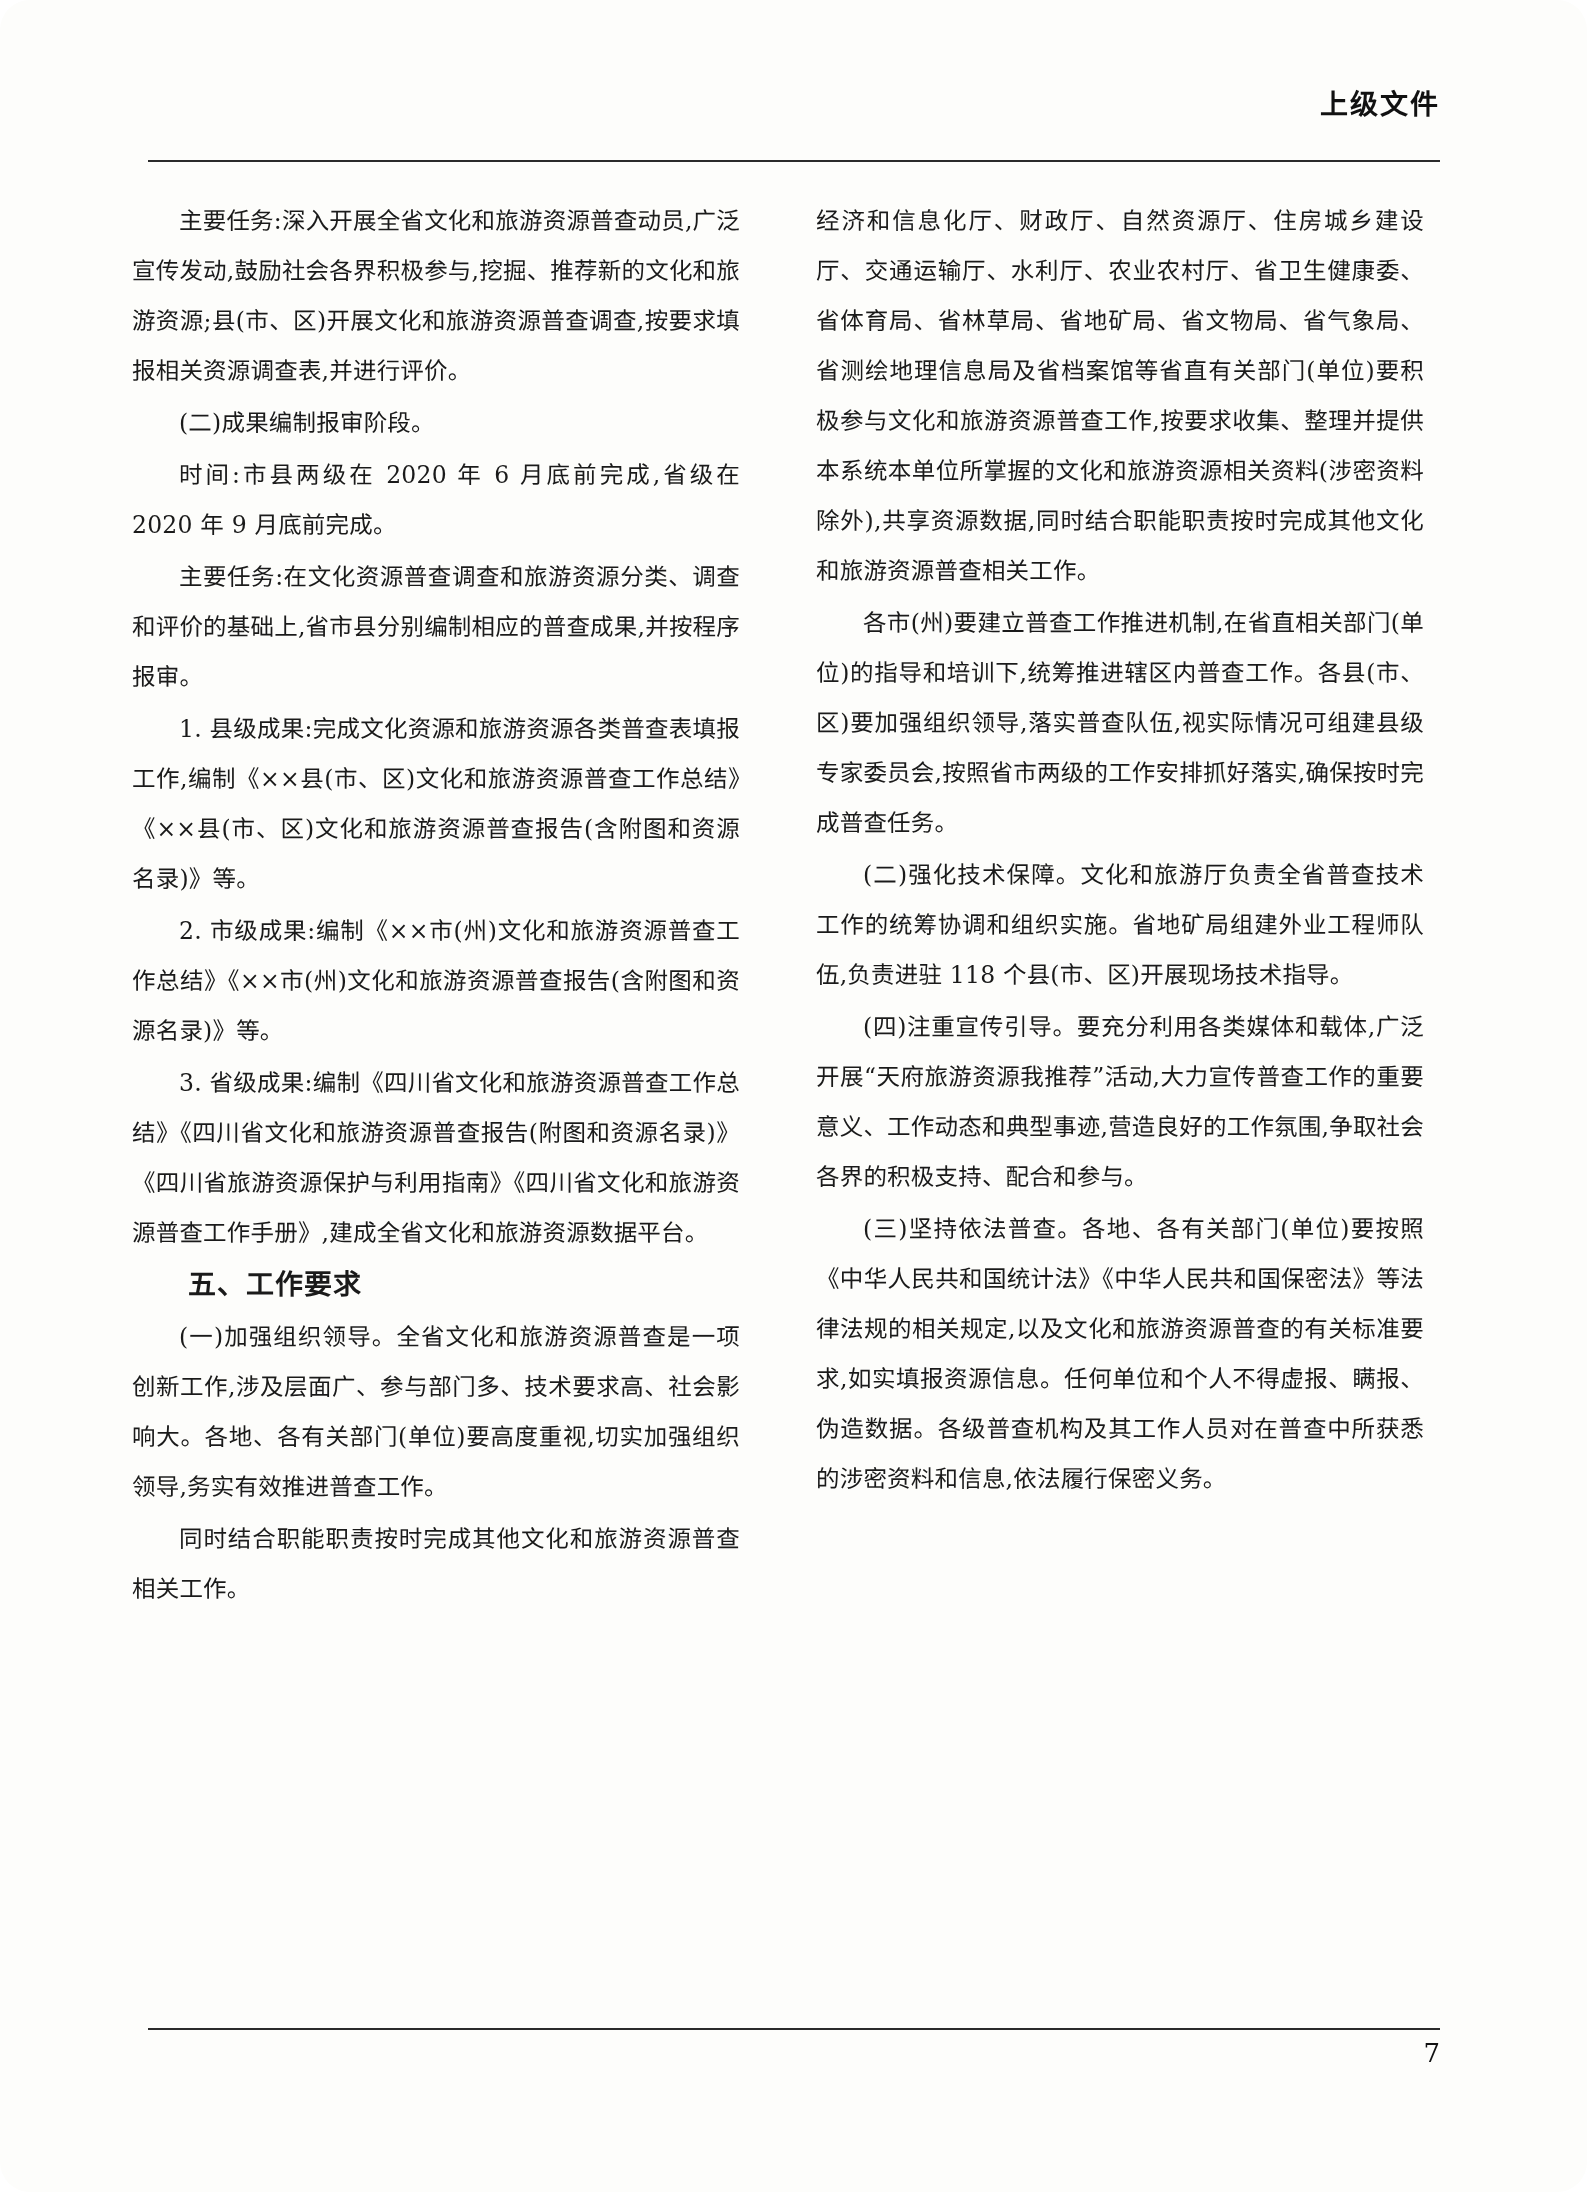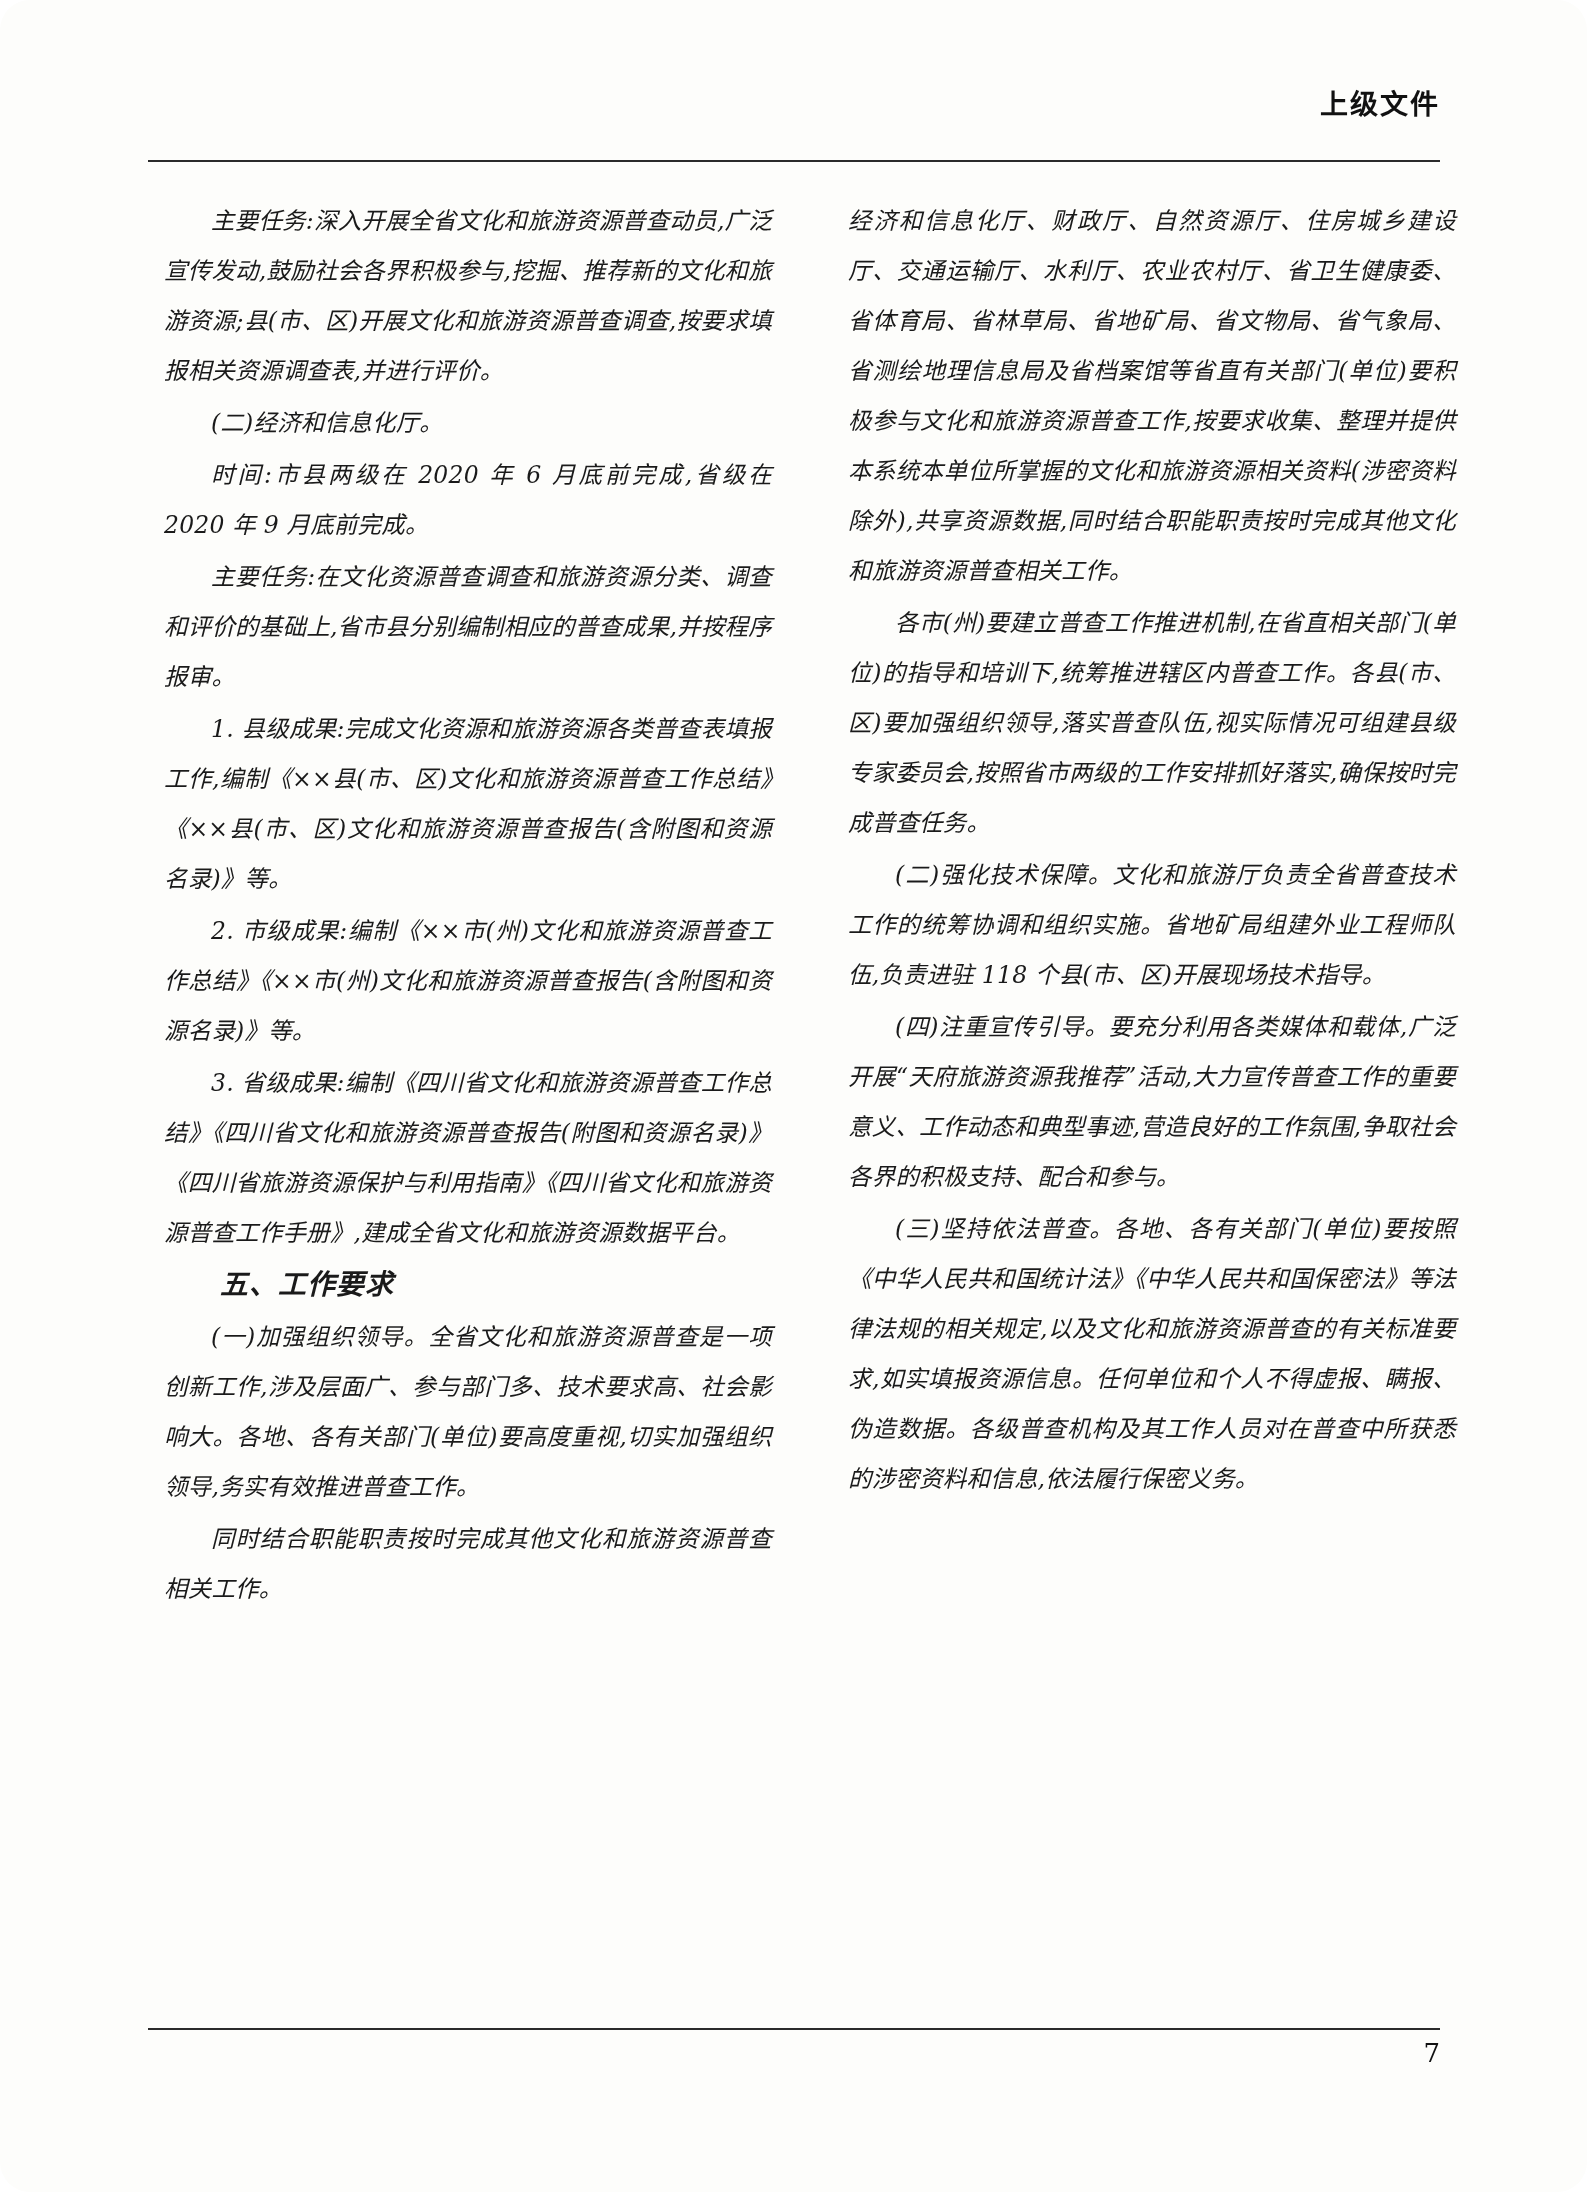--- a/index.html
+++ b/index.html
@@ -41,25 +41,24 @@
     left: 0;
     right: 0;
     bottom: 0;
     border-top: 2px solid #2b2b2b;
   }
 
   
   .columns {
     position: absolute;
     top: 196px;
-    left: 164px;
+    left: 132px;
     width: 1292px;
     display: flex;
     gap: 76px;
-    font-style: italic;
   }
   .col {
     width: 608px;
   }
 
   p.para {
     margin: 0 0 2px 0;
     font-size: 23.5px;
     line-height: 50px;
     text-align: justify;
@@ -108,21 +107,21 @@
 <div class="page">
 
   <div class="header">
     <div class="header-title">上级文件</div>
     <div class="header-rule"></div>
   </div>
 
   <div class="columns">
     <div class="col" id="left-col">
         <p class="para">主要任务:深入开展全省文化和旅游资源普查动员,广泛宣传发动,鼓励社会各界积极参与,挖掘、推荐新的文化和旅游资源;县(市、区)开展文化和旅游资源普查调查,按要求填报相关资源调查表,并进行评价。</p>
-        <p class="para">(二)经济和信息化厅。</p>
+        <p class="para">(二)成果编制报审阶段。</p>
         <p class="para">时间:市县两级在 2020 年 6 月底前完成,省级在 2020 年 9 月底前完成。</p>
         <p class="para">主要任务:在文化资源普查调查和旅游资源分类、调查和评价的基础上,省市县分别编制相应的普查成果,并按程序报审。</p>
         <p class="para">1. 县级成果:完成文化资源和旅游资源各类普查表填报工作,编制《××县(市、区)文化和旅游资源普查工作总结》《××县(市、区)文化和旅游资源普查报告(含附图和资源名录)》等。</p>
         <p class="para">2. 市级成果:编制《××市(州)文化和旅游资源普查工作总结》《××市(州)文化和旅游资源普查报告(含附图和资源名录)》等。</p>
         <p class="para">3. 省级成果:编制《四川省文化和旅游资源普查工作总结》《四川省文化和旅游资源普查报告(附图和资源名录)》《四川省旅游资源保护与利用指南》《四川省文化和旅游资源普查工作手册》,建成全省文化和旅游资源数据平台。</p>
         <p class="heading">五、工作要求</p>
         <p class="para">(一)加强组织领导。全省文化和旅游资源普查是一项创新工作,涉及层面广、参与部门多、技术要求高、社会影响大。各地、各有关部门(单位)要高度重视,切实加强组织领导,务实有效推进普查工作。</p>
         <p class="para">同时结合职能职责按时完成其他文化和旅游资源普查相关工作。</p>
       </div>
     <div class="col" id="right-col">

